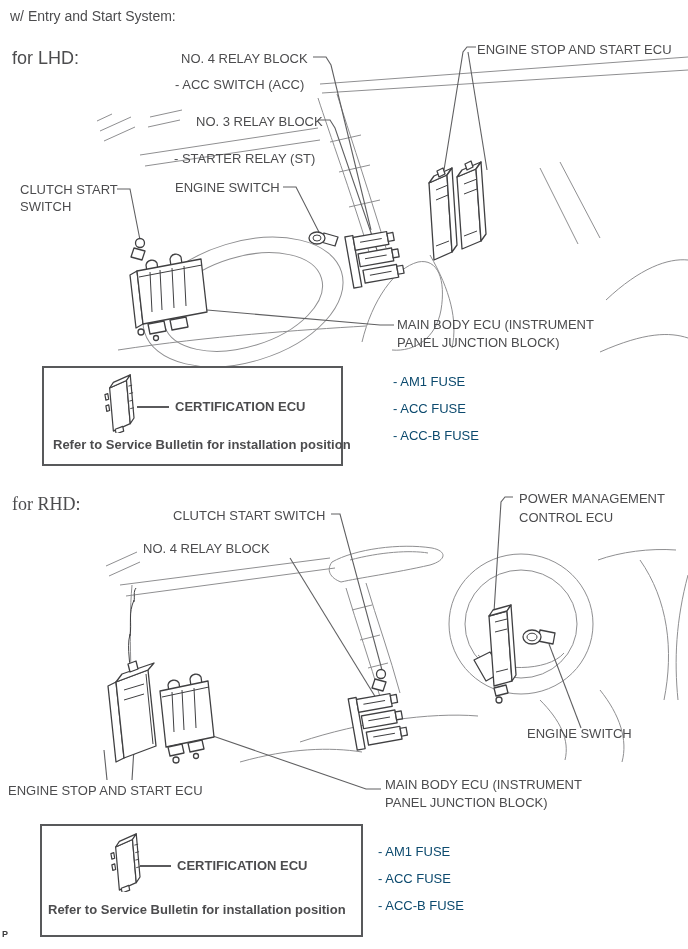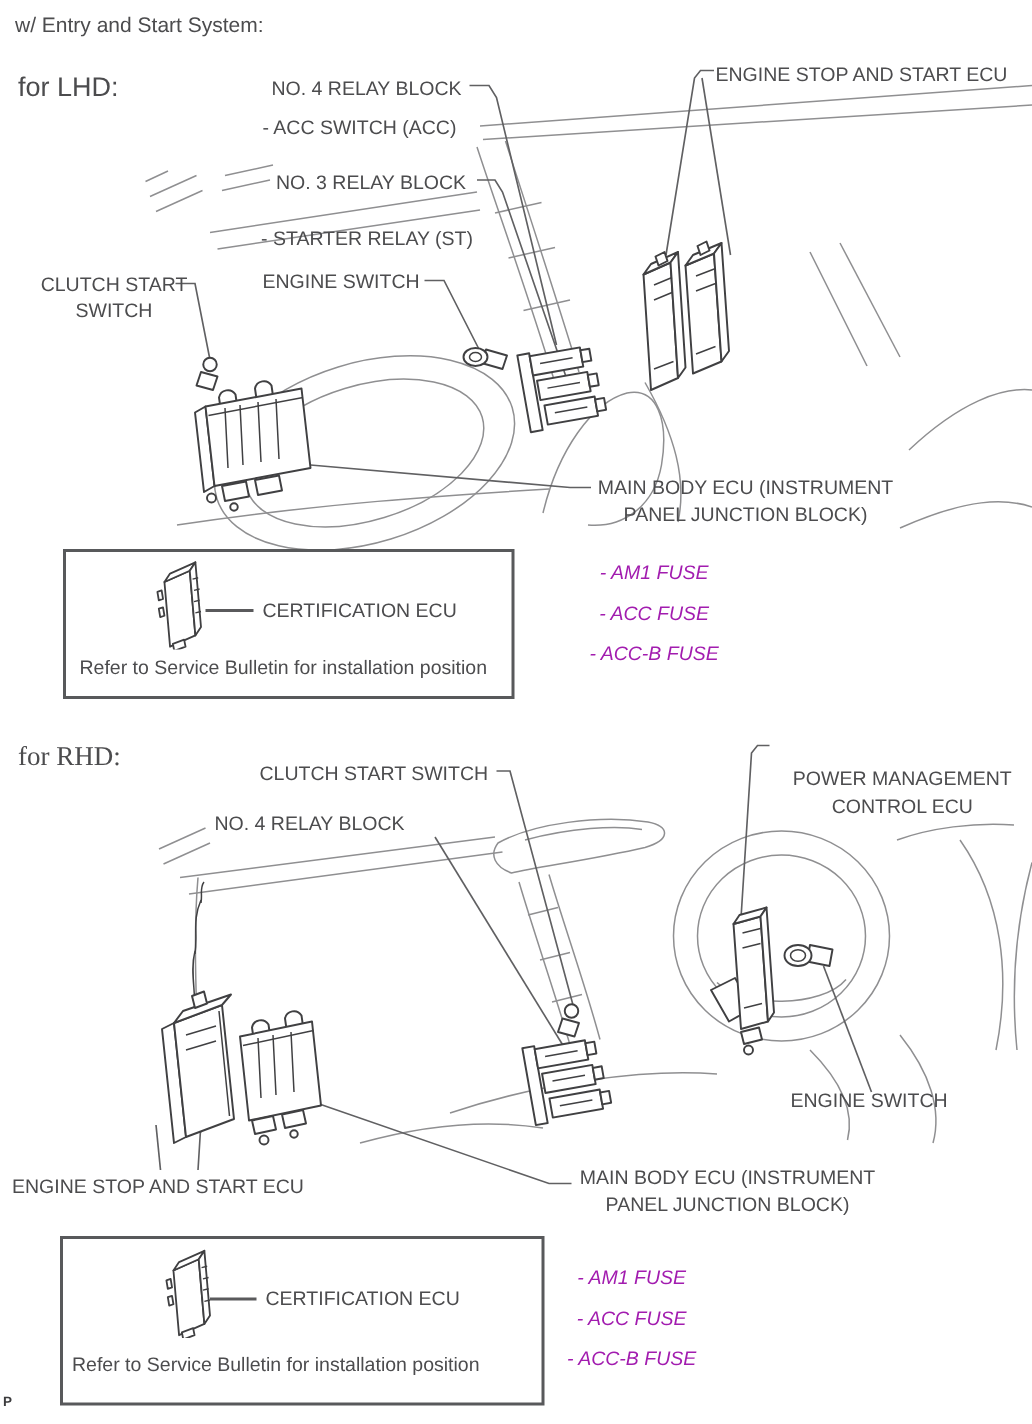--- a/index.html
+++ b/index.html
@@ -1,28 +1,28 @@
 <!DOCTYPE html>
 <html><head>
 <meta charset="utf-8">
 <style>
   html,body{margin:0;padding:0;background:#fff;}
   .page{position:relative;width:688px;height:949px;background:#ffffff;overflow:hidden;
-        font-family:"Liberation Sans","DejaVu Sans",sans-serif;color:#4c4c4e;text-align:center;}
+        font-family:"Liberation Sans","DejaVu Sans",sans-serif;color:#4c4c4e;}
   .art{position:absolute;left:0;top:0;width:688px;height:949px;}
   .lbl{position:absolute;font-size:13px;line-height:17px;white-space:nowrap;color:#4c4c4e;}
   .lbl.wrap{white-space:normal;}
   .sect{position:absolute;font-size:18px;line-height:18px;color:#4c4c4e;}
   .title{position:absolute;left:10px;top:8px;font-size:14px;color:#4c4c4e;}
-  .cert-box{position:absolute;border:2px solid #58595b;background:#fff;box-sizing:border-box;}
+  .cert-box{position:absolute;border:2px solid #58595b;background:#fff;box-sizing:border-box;font-weight:bold;}
   .cert-icon{position:absolute;}
   .cert-line{position:absolute;height:0;border-top:2px solid #5a5a5c;}
   .cert-label{position:absolute;font-size:13px;white-space:nowrap;color:#4c4c4e;}
   .cert-note{position:absolute;font-size:13px;white-space:nowrap;color:#4c4c4e;}
-  .fuse-list{position:absolute;font-size:13px;color:#a21caf;font-style:italic;}
+  .fuse-list{position:absolute;font-size:13px;color:#0c4a6e;}
   .fuse-list div{height:27px;line-height:16px;}
   .pmark{position:absolute;left:2px;top:929px;font-size:9px;font-weight:bold;color:#3c3c3e;}
   .bg{stroke:#8f8f91;fill:none;stroke-width:1;}
   .leader{stroke:#606062;fill:none;stroke-width:1.1;}
   .part{stroke:#404042;fill:#ffffff;stroke-width:1.3;stroke-linejoin:round;}
   .pline{stroke:#404042;fill:none;stroke-width:1;}
 </style>
 </head>
 <body>
 
@@ -195,21 +195,21 @@
       </g>
     </g>
   </svg>
 
   <div class="title">w/ Entry and Start System:</div>
 
   <div class="sect" style="left:12px;top:49px;">for LHD:</div>
   <div class="lbl" style="left:181px;top:50px;">NO. 4 RELAY BLOCK</div>
   <div class="lbl" style="left:175px;top:76px;">- ACC SWITCH (ACC)</div>
   <div class="lbl" style="left:477px;top:41px;">ENGINE STOP AND START ECU</div>
-  <div class="lbl" style="left:184px;top:113px;">NO. 3 RELAY BLOCK</div>
+  <div class="lbl" style="left:196px;top:113px;">NO. 3 RELAY BLOCK</div>
   <div class="lbl" style="left:174px;top:150px;">- STARTER RELAY (ST)</div>
   <div class="lbl wrap" style="left:20px;top:181px;width:112px;">CLUTCH START SWITCH</div>
   <div class="lbl" style="left:175px;top:179px;">ENGINE SWITCH</div>
   <div class="lbl wrap" style="left:397px;top:316px;width:200px;line-height:18px;">MAIN BODY ECU (INSTRUMENT PANEL JUNCTION BLOCK)</div>
 
   <div class="cert-box" style="left:42px;top:366px;width:301px;height:100px;">
     <svg class="cert-icon" style="left:56px;top:5px;" width="38" height="60" viewBox="0 0 40 64">
       <path class="part" d="M10,16 L28,8 L32,54 L14,62 Z"></path>
       <path class="part" d="M10,16 L14,10 L32,2 L28,8 Z"></path>
       <path class="part" d="M28,8 L32,2 L36,48 L32,54 Z"></path>
@@ -224,21 +224,21 @@
   </div>
 
   <div class="fuse-list" style="left:393px;top:374px;">
     <div>- AM1 FUSE</div>
     <div>- ACC FUSE</div>
     <div>- ACC-B FUSE</div>
   </div>
 
   <div class="sect" style="left:12px;top:495px;font-family:Liberation Serif, serif;">for RHD:</div>
   <div class="lbl" style="left:173px;top:507px;">CLUTCH START SWITCH</div>
-  <div class="lbl wrap" style="left:519px;top:489px;width:165px;line-height:19px;margin-top:20px;">POWER MANAGEMENT CONTROL ECU</div>
+  <div class="lbl wrap" style="left:519px;top:489px;width:165px;line-height:19px;">POWER MANAGEMENT CONTROL ECU</div>
   <div class="lbl" style="left:143px;top:540px;">NO. 4 RELAY BLOCK</div>
   <div class="lbl" style="left:527px;top:725px;">ENGINE SWITCH</div>
   <div class="lbl" style="left:8px;top:782px;">ENGINE STOP AND START ECU</div>
   <div class="lbl wrap" style="left:385px;top:776px;width:200px;line-height:18px;">MAIN BODY ECU (INSTRUMENT PANEL JUNCTION BLOCK)</div>
 
   <div class="cert-box" style="left:40px;top:824px;width:323px;height:113px;">
     <svg class="cert-icon" style="left:64px;top:6px;" width="38" height="60" viewBox="0 0 40 64">
       <path class="part" d="M10,16 L28,8 L32,54 L14,62 Z"></path>
       <path class="part" d="M10,16 L14,10 L32,2 L28,8 Z"></path>
       <path class="part" d="M28,8 L32,2 L36,48 L32,54 Z"></path>

